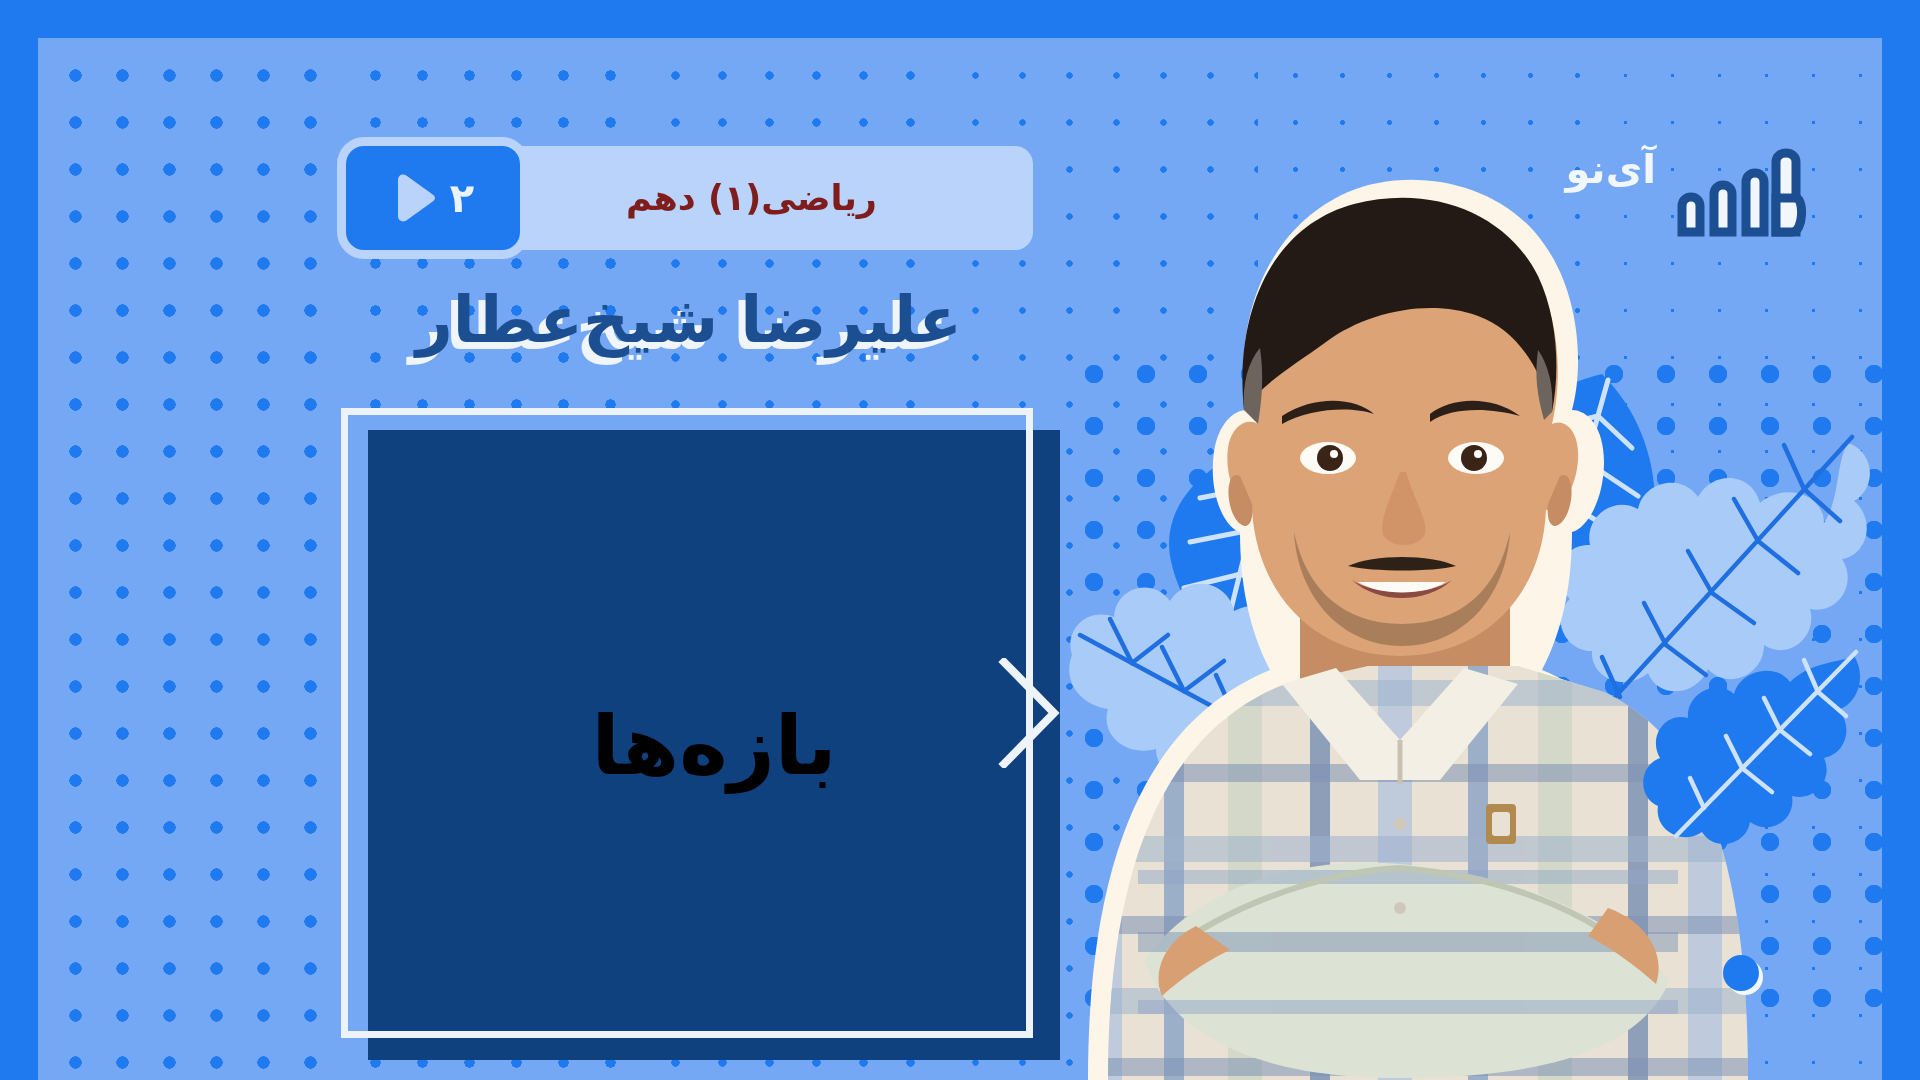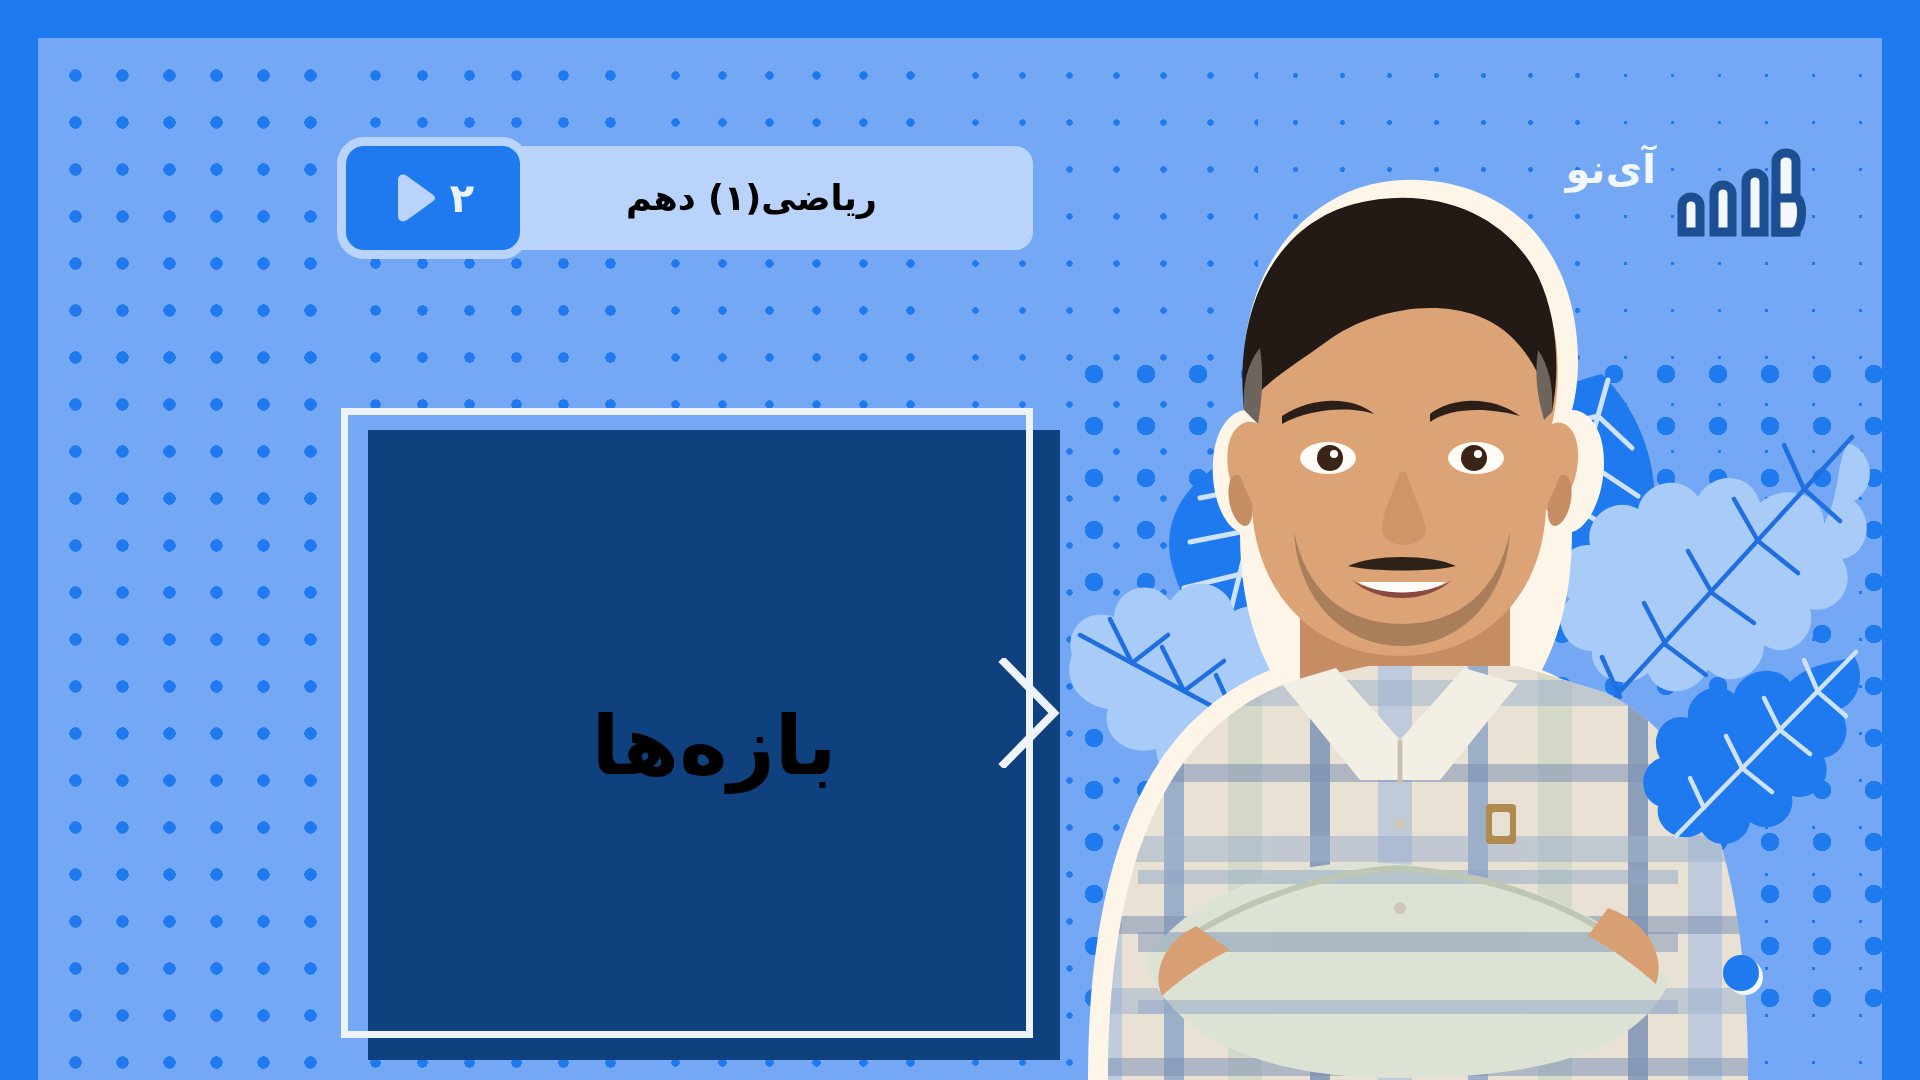--- a/index.html
+++ b/index.html
@@ -75,21 +75,21 @@
     background: #b9d3fb;
     border-radius: 18px;
     display: flex;
     flex-direction: row-reverse;   
     align-items: center;
   }
   #course-label {
     flex: 1;
     text-align: center;
     direction: rtl;
-    color: #000000;
+    color: #7f1d1d;
     font-size: 35px;
     font-weight: 600;
     letter-spacing: 0.5px;
     padding-right: 50px;
   }
   #lesson-badge {
     width: 174px;
     height: 104px;
     background: #1f7aef;
     border-radius: 18px;
@@ -425,20 +425,21 @@
       <div id="course-label">ریاضی(۱) دهم</div>
       <div id="lesson-badge">
         <svg id="play-icon" width="44" height="48" viewBox="0 0 44 48">
           <path d="M6 6 C 6 1, 11 -1, 15 2 L 40 20 C 44 23, 44 25, 40 28
                    L 15 46 C 11 49, 6 47, 6 42 Z" fill="#b9d3fb"></path>
         </svg>
         <span id="lesson-number">۲</span>
       </div>
     </div>
 
+    <div id="instructor-name">علیرضا شیخ‌عطار</div>
 
     <div id="title-panel"></div>
     <div id="title-frame"></div>
     <div id="title-text">بازه‌ها</div>
     <svg id="title-chevron" viewBox="0 0 70 110">
       <path d="M6 4 L 56 55 L 6 106" fill="none" stroke="#eef3fa" stroke-width="8" stroke-linecap="square" stroke-linejoin="miter"></path>
     </svg>
 
     <div id="logo">
       <span id="logo-text">آی‌نو</span>

